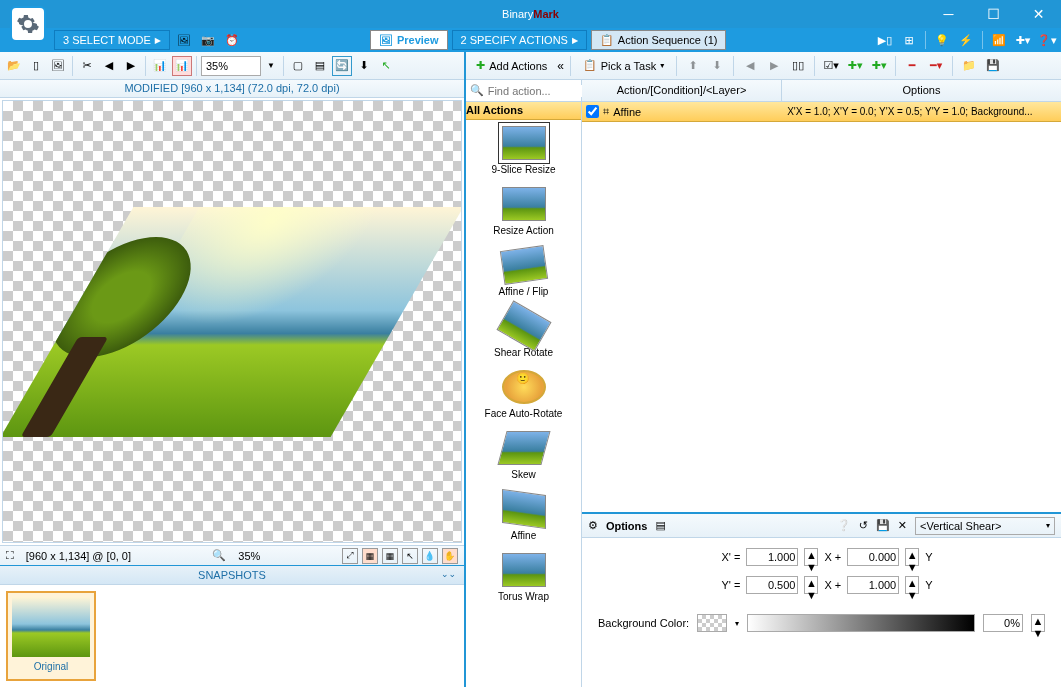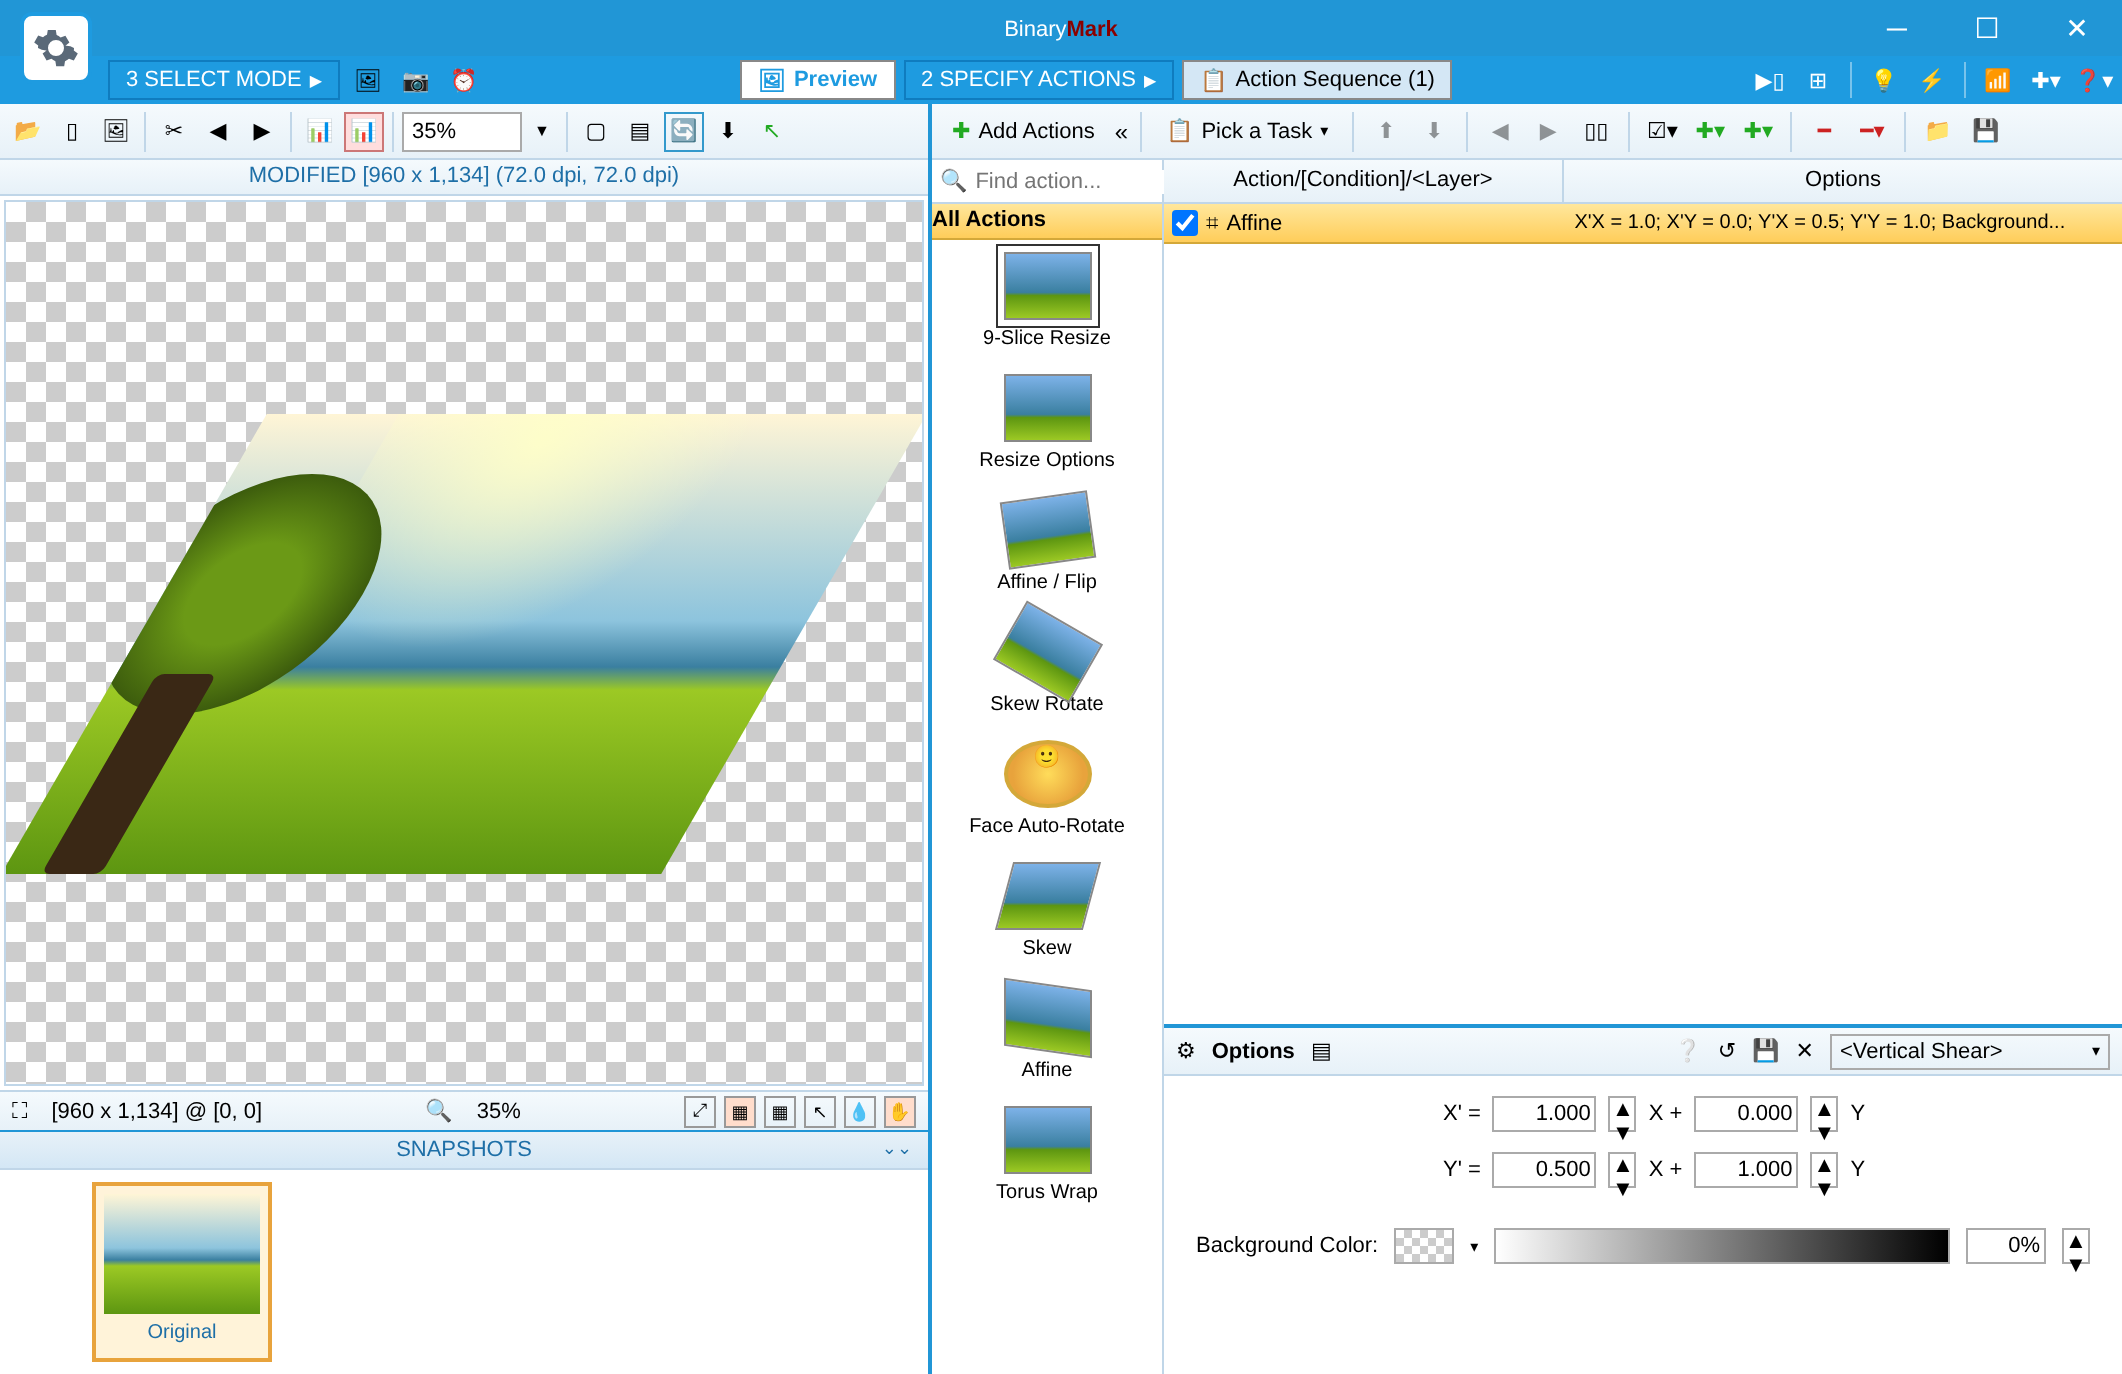--- a/index.html
+++ b/index.html
@@ -42,21 +42,21 @@
 .tree { position: absolute; left: -10px; bottom: 0; width: 100px; height: 200px; }
 .tree-trunk { position: absolute; left: 30px; bottom: 0; width: 30px; height: 100px; background: #3a2815; border-radius: 4px; }
 .tree-foliage { position: absolute; left: -10px; top: 0; width: 120px; height: 120px; background: radial-gradient(circle, #6b9916 30%, #3d5d0d 70%); border-radius: 50%; }
 .preview-status { height: 20px; border-top: 1px solid #c0d6e8; background: linear-gradient(#f5fafd, #e7f1f8); display: flex; align-items: center; padding: 0 6px; gap: 12px; }
 .preview-status-right { margin-left: auto; display: flex; gap: 4px; }
 .stat-icn { width: 16px; height: 16px; border: 1px solid #999; display: flex; align-items: center; justify-content: center; font-size: 9px; }
 
 
 .snapshots-hdr { height: 20px; background: linear-gradient(#e7f1f8,#d4e7f5); border-top: 1px solid #2196d6; border-bottom: 1px solid #c0d6e8; text-align: center; color: #1e6fa7; position: relative; padding-top: 3px; }
 .snapshots-hdr .chev { position: absolute; right: 8px; top: 3px; color: #1e6fa7; font-size: 9px; }
-.snapshots { height: 102px; padding: 6px; display: flex; gap: 6px; margin-left: 40px; }
+.snapshots { height: 102px; padding: 6px; display: flex; gap: 6px; }
 .snap-item { width: 90px; border: 2px solid #e8a33c; background: #fff3d9; padding: 4px; text-align: center; }
 .snap-thumb { width: 100%; height: 60px; background: linear-gradient(180deg, #fff5d6 0%, #8dc4dd 45%, #3a7fa0 55%, #9cc924 60%, #5d9611 100%); margin-bottom: 4px; }
 .snap-label { color: #1e6fa7; font-size: 10px; }
 
 
 .right-toolbar1 { height: 28px; border-bottom: 1px solid #c0d6e8; background: linear-gradient(#f5fafd, #e7f1f8); display: flex; align-items: center; padding: 0 4px; gap: 4px; }
 .add-actions-btn { padding: 2px 6px; display: flex; align-items: center; gap: 4px; }
 .collapse-btn { font-size: 12px; }
 
 
@@ -250,29 +250,29 @@
           <span>⚙</span>
         </div>
         <div class="all-actions-hdr">All Actions</div>
         <div class="actions-list">
           <div class="action-item">
               <div class="action-icon" style="box-shadow:0 0 0 3px #fff, 0 0 0 4px #333"></div>
               <div class="action-label">9-Slice Resize</div>
             </div>
           <div class="action-item">
               <div class="action-icon"></div>
-              <div class="action-label">Resize Options</div>
+              <div class="action-label">Resize Action</div>
             </div>
           <div class="action-item">
               <div class="action-icon" style="transform:rotate(-8deg)"></div>
               <div class="action-label">Affine / Flip</div>
             </div>
           <div class="action-item">
               <div class="action-icon" style="transform:rotate(30deg)"></div>
-              <div class="action-label">Skew Rotate</div>
+              <div class="action-label">Shear Rotate</div>
             </div>
           <div class="action-item sel">
               <div class="action-icon face-icon">🙂</div>
               <div class="action-label">Face Auto-Rotate</div>
             </div>
           <div class="action-item">
               <div class="action-icon" style="transform:skewX(-15deg)"></div>
               <div class="action-label">Skew</div>
             </div>
           <div class="action-item">

